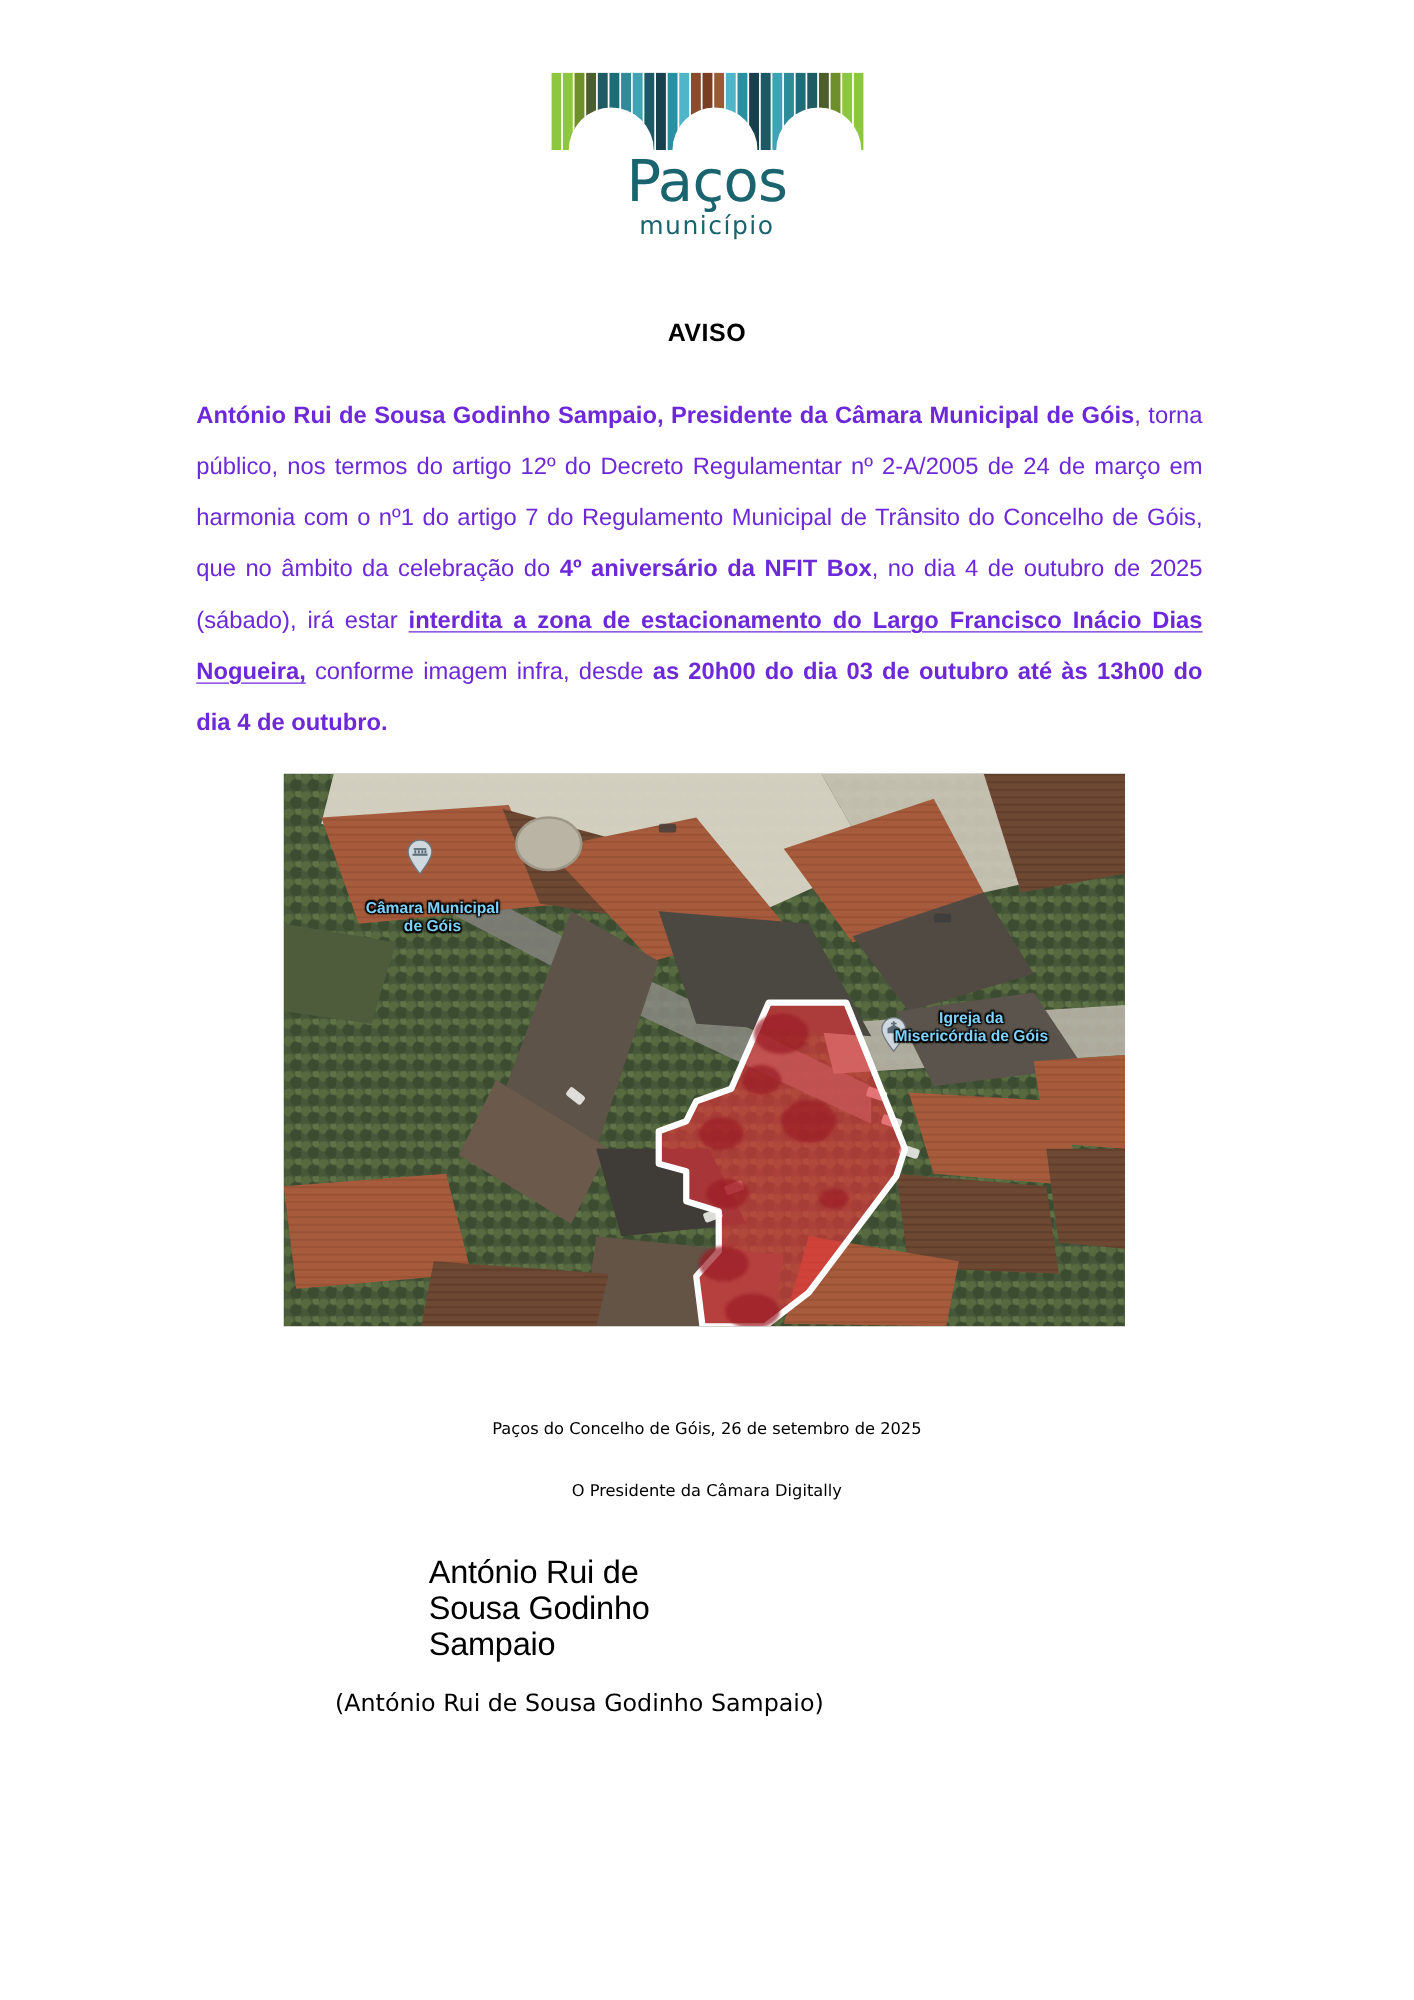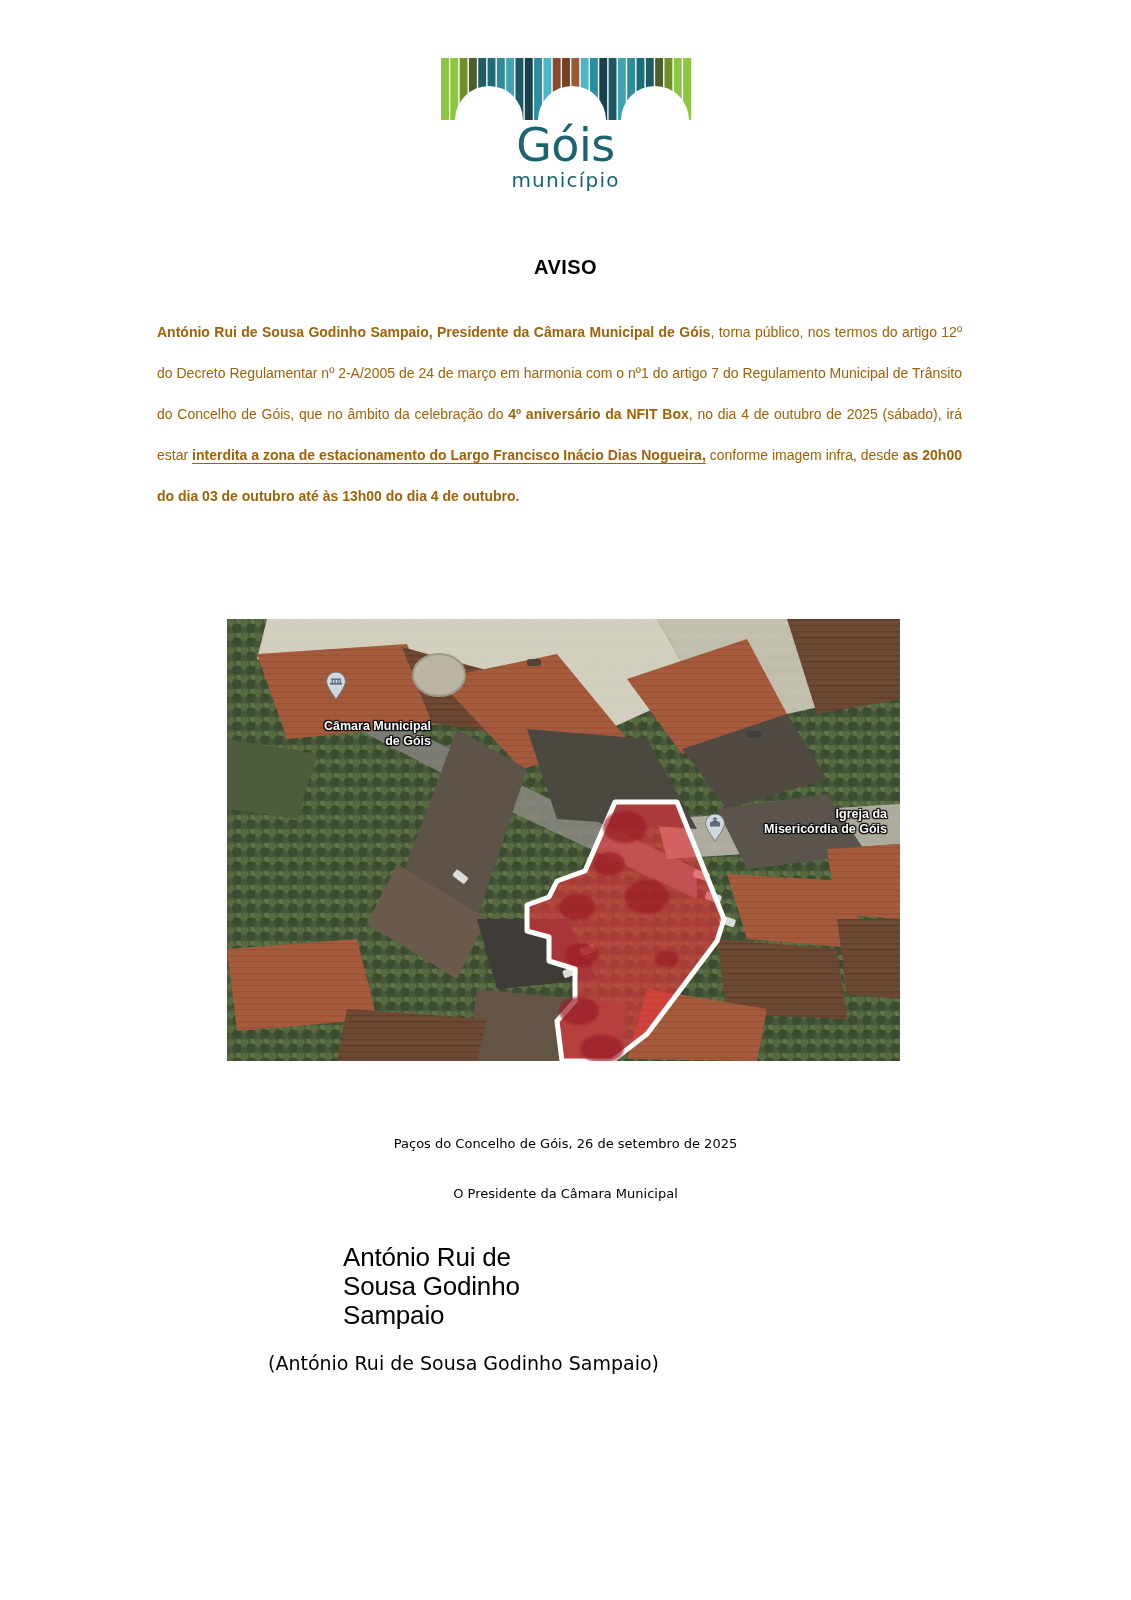--- a/index.html
+++ b/index.html
@@ -68,25 +68,25 @@
 
   
   .body-wrap {
     position: absolute;
     top: 312px;
     left: 157px;
     width: 805px;
   }
   .body-par {
     font-family: "Liberation Sans", sans-serif;
-    font-size: 14px;
+    font-size: 19px;
     line-height: 41px;
     text-align: justify;
     text-justify: inter-word;
-    color: #a16207;
+    color: #6d28d9;
     margin: 0;
   }
   .body-par b { font-weight: bold; }
   .body-par u.bu {
     font-weight: bold;
     text-decoration: underline;
     text-underline-offset: 3px;
   }
 
   
@@ -100,26 +100,26 @@
     background: #5d6154;
   }
   .map-canvas {
     position: absolute;
     inset: 0;
     width: 673px;
     height: 442px;
   }
   .map-label {
     position: absolute;
-    color: #ffffff;
+    color: #7dd3fc;
     font-family: "Liberation Sans", sans-serif;
     font-size: 12.5px;
     font-weight: bold;
     line-height: 15px;
-    text-align: right;
+    text-align: center;
     text-shadow:
       0 0 2px #000, 0 0 2px #000,
       1px 1px 1px #000, -1px -1px 1px #000,
       1px -1px 1px #000, -1px 1px 1px #000;
     white-space: nowrap;
     pointer-events: none;
   }
   .lbl-camara { left: 34px;  top: 100px; width: 170px; }
   .lbl-igreja { left: 440px; top: 188px; width: 220px; }
 
@@ -219,21 +219,21 @@
         <rect x="186.22" y="0" width="7.91" height="62" fill="#2e8b99"></rect>
         <rect x="195.53" y="0" width="7.91" height="62" fill="#1c6d78"></rect>
         <rect x="204.84" y="0" width="7.91" height="62" fill="#1f5b63"></rect>
         <rect x="214.16" y="0" width="7.91" height="62" fill="#4c5e2b"></rect>
         <rect x="223.47" y="0" width="7.91" height="62" fill="#6f8f2a"></rect>
         <rect x="232.78" y="0" width="7.91" height="62" fill="#8dc63f"></rect>
         <rect x="242.09" y="0" width="7.91" height="62" fill="#8dc63f"></rect>
       </g>
   </svg>
   <div class="logo-wordmark">
-    <span class="logo-gois">Góis</span>
+    <span class="logo-gois">Paços</span>
     <span class="logo-municipio">município</span>
   </div>
 </div>
 
 <div class="doc-title">AVISO</div>
 
 <div class="body-wrap">
   <p class="body-par"><b>António Rui de Sousa Godinho Sampaio, Presidente da Câmara Municipal de Góis</b><span>, torna público, nos termos do artigo 12º do Decreto Regulamentar nº 2-A/2005 de 24 de março em harmonia com o nº1 do artigo 7 do Regulamento Municipal de Trânsito do Concelho de Góis, que no âmbito da celebração do </span><b>4º aniversário da NFIT Box</b><span>, no dia 4 de outubro de 2025 (sábado), irá estar </span><u class="bu">interdita a zona de estacionamento do Largo Francisco Inácio Dias Nogueira,</u><span> conforme imagem infra, desde </span><b>as 20h00 do dia 03 de outubro até às 13h00 do dia 4 de outubro.</b></p>
 </div>
 
@@ -348,19 +348,19 @@
     <span>de Góis</span>
   </div>
 
   <div class="map-label lbl-igreja">
     <span>Igreja da</span><br>
     <span>Misericórdia de Góis</span>
   </div>
 </div>
 
 <div class="closing closing-place">Paços do Concelho de Góis, 26 de setembro de 2025</div>
-<div class="closing closing-role">O Presidente da Câmara Municipal</div>
+<div class="closing closing-role">O Presidente da Câmara Digitally</div>
 
 <div class="sig-block">
   <div class="sig-name">António Rui de Sousa Godinho Sampaio</div>
 </div>
 
 <div class="sig-paren">(António Rui de Sousa Godinho Sampaio)</div>
 
 </body></html>

